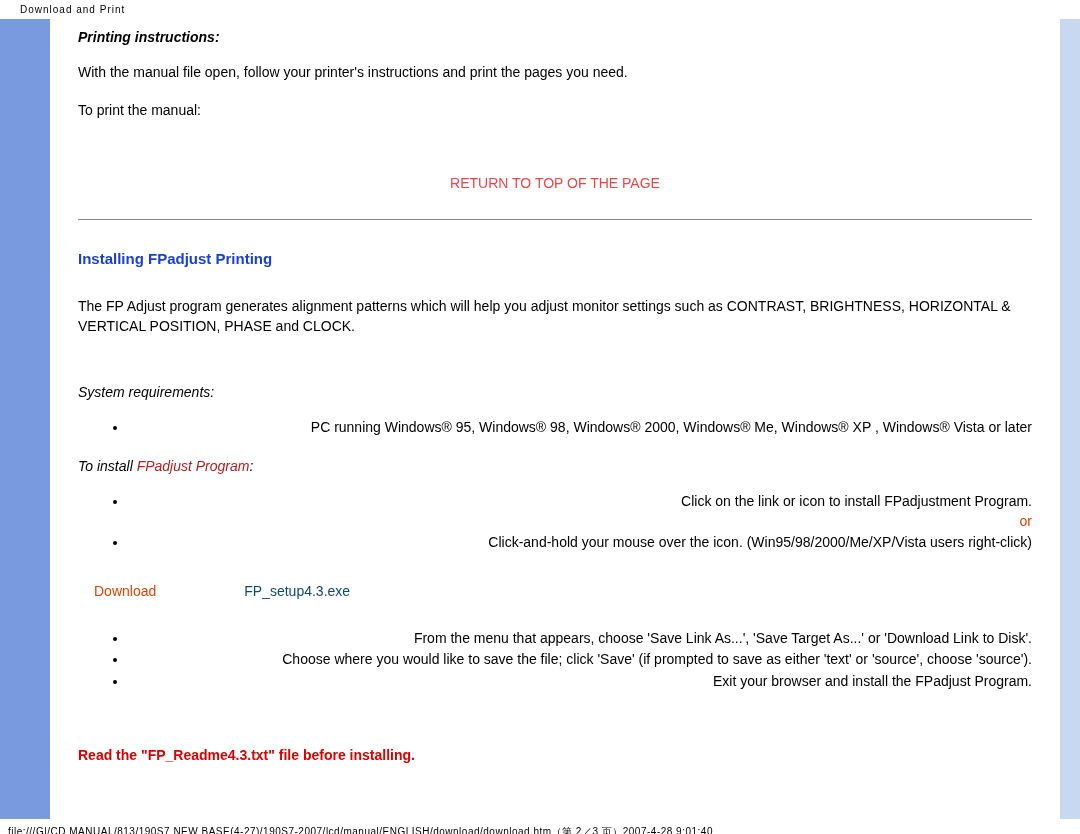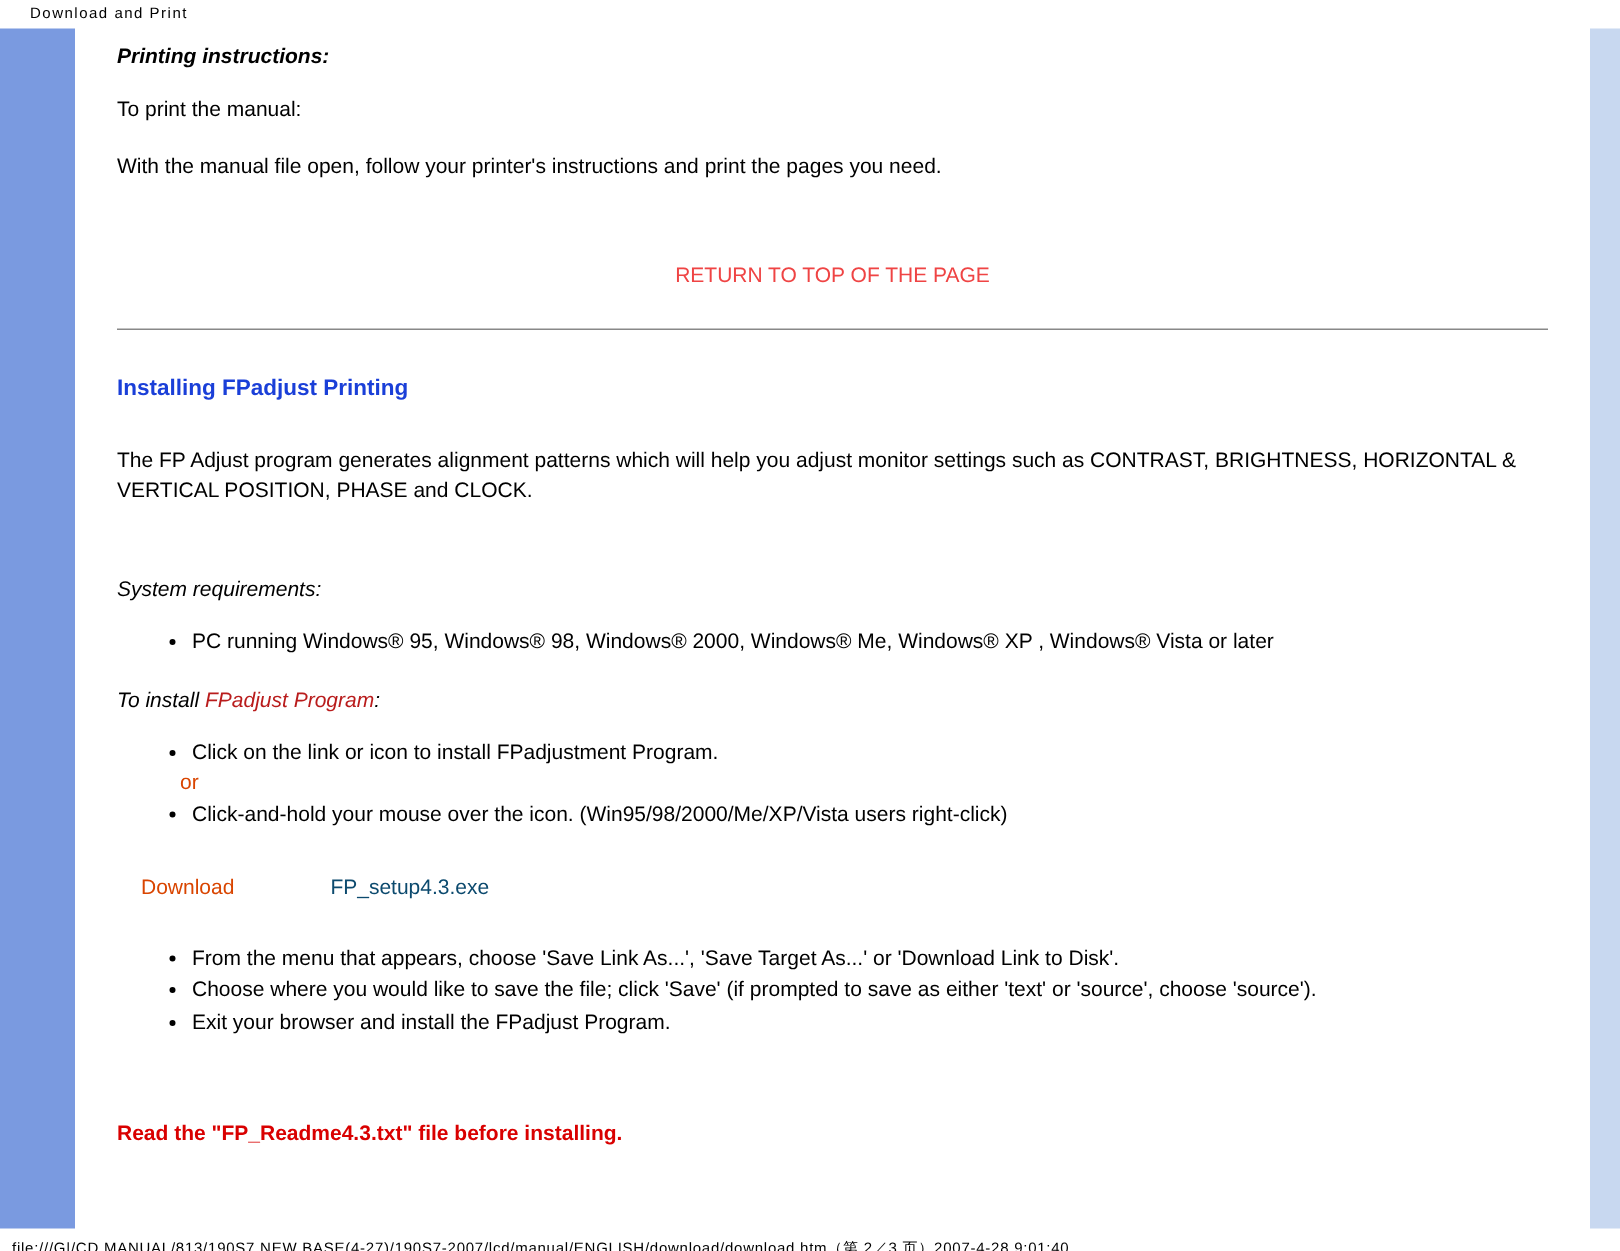--- a/index.html
+++ b/index.html
@@ -63,34 +63,35 @@
     font-style: italic;
     margin-bottom: 18px;
   }
   .link-inline {
     color: #b91c1c;
   }
   ul.bullet {
     list-style-type: disc;
     margin-left: 50px;
     margin-bottom: 20px;
+    text-align: right;
   }
   ul.bullet li {
     margin-bottom: 2px;
     line-height: 1.4;
   }
   .or-text {
     color: #d94500;
     margin-left: -8px;
   }
   .download-row {
     display: flex;
     align-items: flex-start;
     margin: 30px 0 30px 16px;
-    gap: 64px;
+    gap: 88px;
   }
   .download-label {
     color: #d94500;
   }
   .download-link {
     color: #0c4a6e;
   }
   .warning {
     color: #d90000;
     font-weight: bold;
@@ -107,22 +108,22 @@
 <body>
 
 <div class="header-text">Download and Print</div>
 
 <div class="container">
   <div class="sidebar-left"></div>
 
   <div class="content">
 
     <div class="section-title-italic">Printing instructions:</div>
+    <div class="para">With the manual file open, follow your printer's instructions and print the pages you need.</div>
     <div class="para">To print the manual:</div>
-    <div class="para">With the manual file open, follow your printer's instructions and print the pages you need.</div>
 
     <div class="top-link">RETURN TO TOP OF THE PAGE</div>
 
     <hr>
 
     <div class="section-heading">Installing FPadjust Printing</div>
     <div class="para">The FP Adjust program generates alignment patterns which will help you adjust monitor settings such as CONTRAST, BRIGHTNESS, HORIZONTAL &amp; VERTICAL POSITION, PHASE and CLOCK.</div>
 
     <div class="spacer"></div>
 

